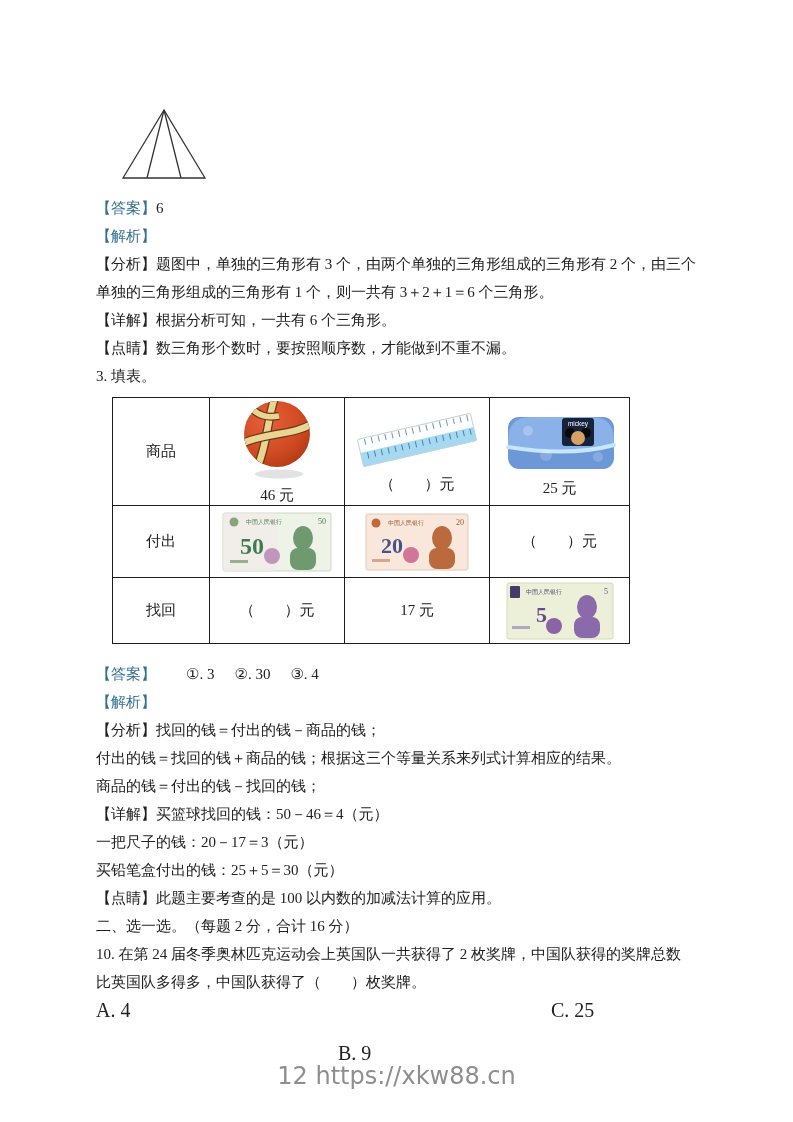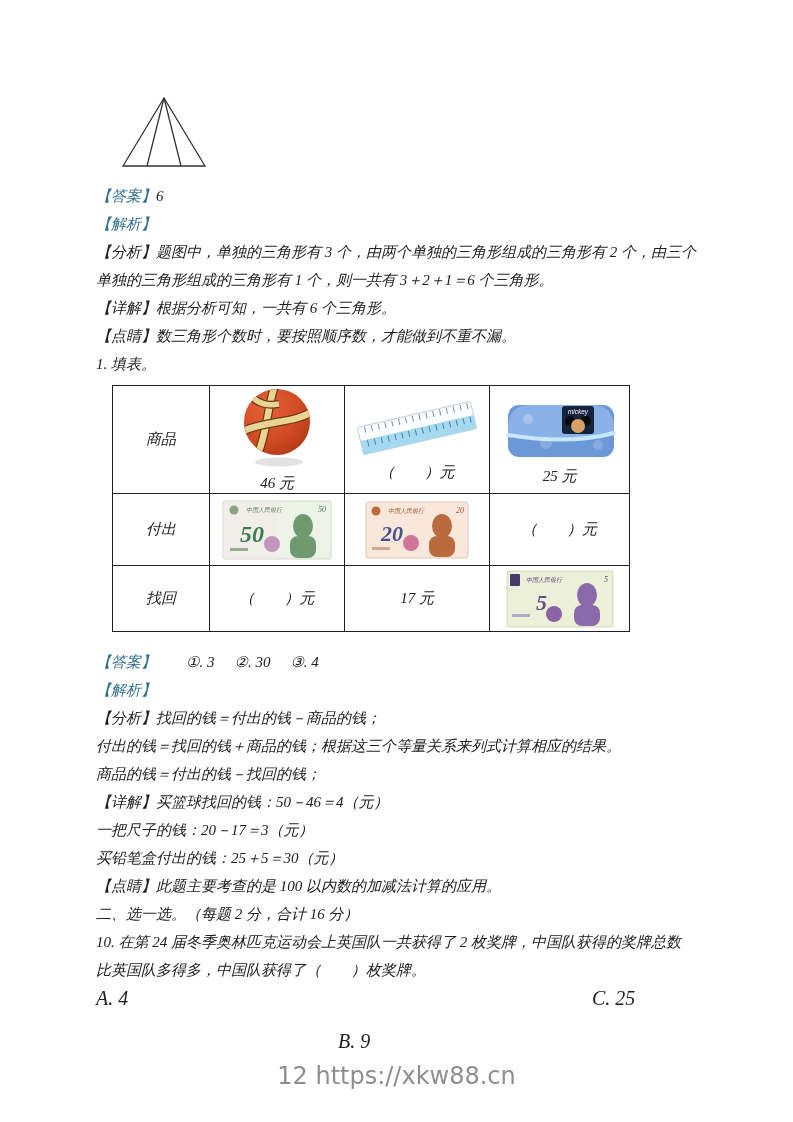--- a/index.html
+++ b/index.html
@@ -2,40 +2,40 @@
 <html><head>
 <meta charset="utf-8">
 <style>
   html,body { margin:0; padding:0; background:#e8e8e8; }
   .page {
     position:relative; width:793px; height:1122px; margin:0 auto;
     background:#ffffff; overflow:hidden;
     font-family:"Liberation Serif","DejaVu Serif",serif;
     color:#212121;
   }
-  .content { position:absolute; left:96px; top:96px; width:620px;font-style:italic; }
+  .content { position:absolute; left:96px; top:108px; width:620px; }
   p.line { margin:0; line-height:28px; font-size:15px; white-space:nowrap; }
   .tag { color:#31708f; }
   .fig-triangle { display:block; margin:0 0 13px 24px; }
 
   
   table.fill { border-collapse:collapse; margin:7px 0 0 16px; table-layout:fixed; }
   table.fill td { border:1.3px solid #1f1f1f; text-align:center; vertical-align:middle; padding:0; font-size:15px; }
   .cellstack { display:flex; flex-direction:column; align-items:center; justify-content:center; height:100%; }
   .price { font-size:15px; line-height:19px; }
 
   
   .bill { display:block; }
 
   
   .options { position:relative; height:28px; font-size:20px; }
   .options span { position:absolute; top:0; line-height:28px; }
   .opt-a { left:0; }
   .opt-b { left:242px;margin-top:43px; }
-  .opt-c { left:455px;margin-left:41px; }
+  .opt-c { left:455px; }
 
   .footer {
     position:absolute; left:0; top:1062px; width:100%;
     text-align:center; font-family:"DejaVu Sans","Liberation Sans",sans-serif;
     font-size:24px; color:#8e8e8e;
   }
 </style>
 </head>
 <body>
 
@@ -48,21 +48,21 @@
       <line x1="44" y1="2" x2="61" y2="70" stroke="#333" stroke-width="1.3"></line>
     </svg>
 
     <p class="line"><span class="tag">【答案】</span><span>6</span></p>
     <p class="line"><span class="tag">【解析】</span></p>
     <p class="line">【分析】题图中，单独的三角形有 3 个，由两个单独的三角形组成的三角形有 2 个，由三个</p>
     <p class="line">单独的三角形组成的三角形有 1 个，则一共有 3＋2＋1＝6 个三角形。</p>
     <p class="line">【详解】根据分析可知，一共有 6 个三角形。</p>
     <p class="line">【点睛】数三角形个数时，要按照顺序数，才能做到不重不漏。</p>
 
-    <p class="line">1. 填表。</p>
+    <p class="line">3. 填表。</p>
 
     <table class="fill">
       <colgroup>
           <col style="width:97px">
           <col style="width:135px">
           <col style="width:145px">
           <col style="width:140px">
         </colgroup>
       <tbody>
           <tr style="height:108px">

